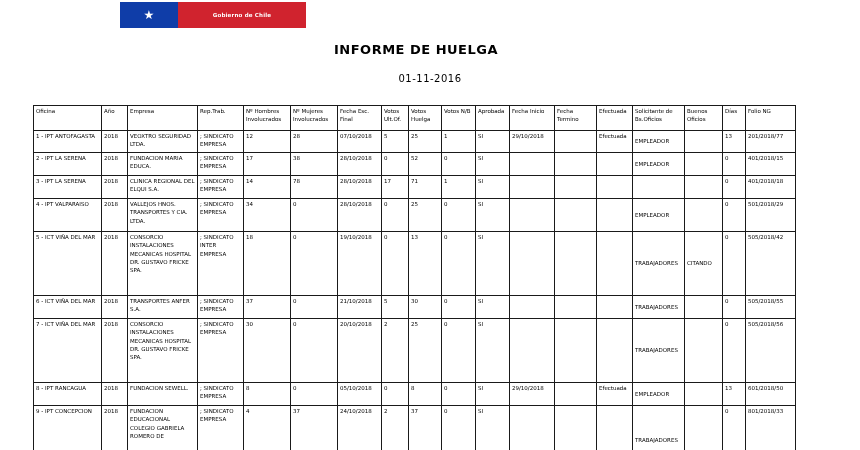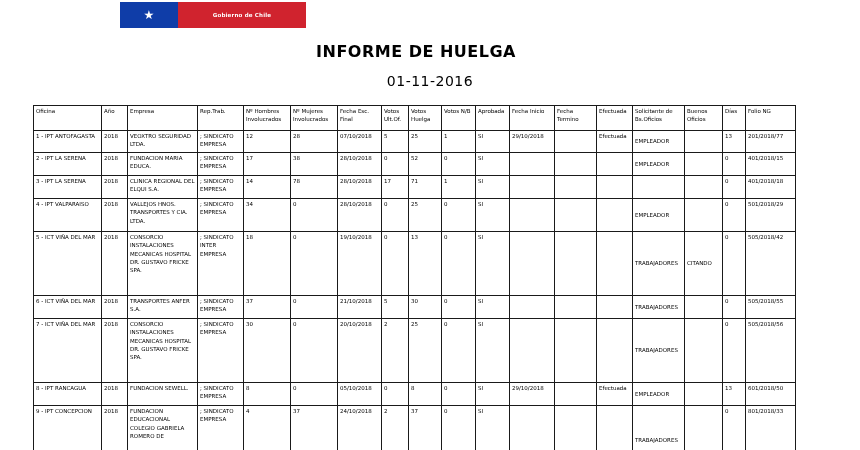--- a/index.html
+++ b/index.html
@@ -49,31 +49,31 @@
     letter-spacing: 0.2px;
     white-space: nowrap;
   }
   
   .report-title {
     position: absolute;
     top: 42px;
     left: 0;
     width: 832px;
     text-align: center;
-    font-size: 16px;
+    font-size: 13px;
     font-weight: bold;
     letter-spacing: 0.5px;
   }
   .report-date {
     position: absolute;
     top: 73px;
     left: 0;
     width: 860px;
     text-align: center;
-    font-size: 14px;
+    font-size: 10px;
     letter-spacing: 0.5px;
   }
   
   .tbl-wrap {
     position: absolute;
     left: 33px;
     top: 105px;
     width: 765px;
   }
   table {

